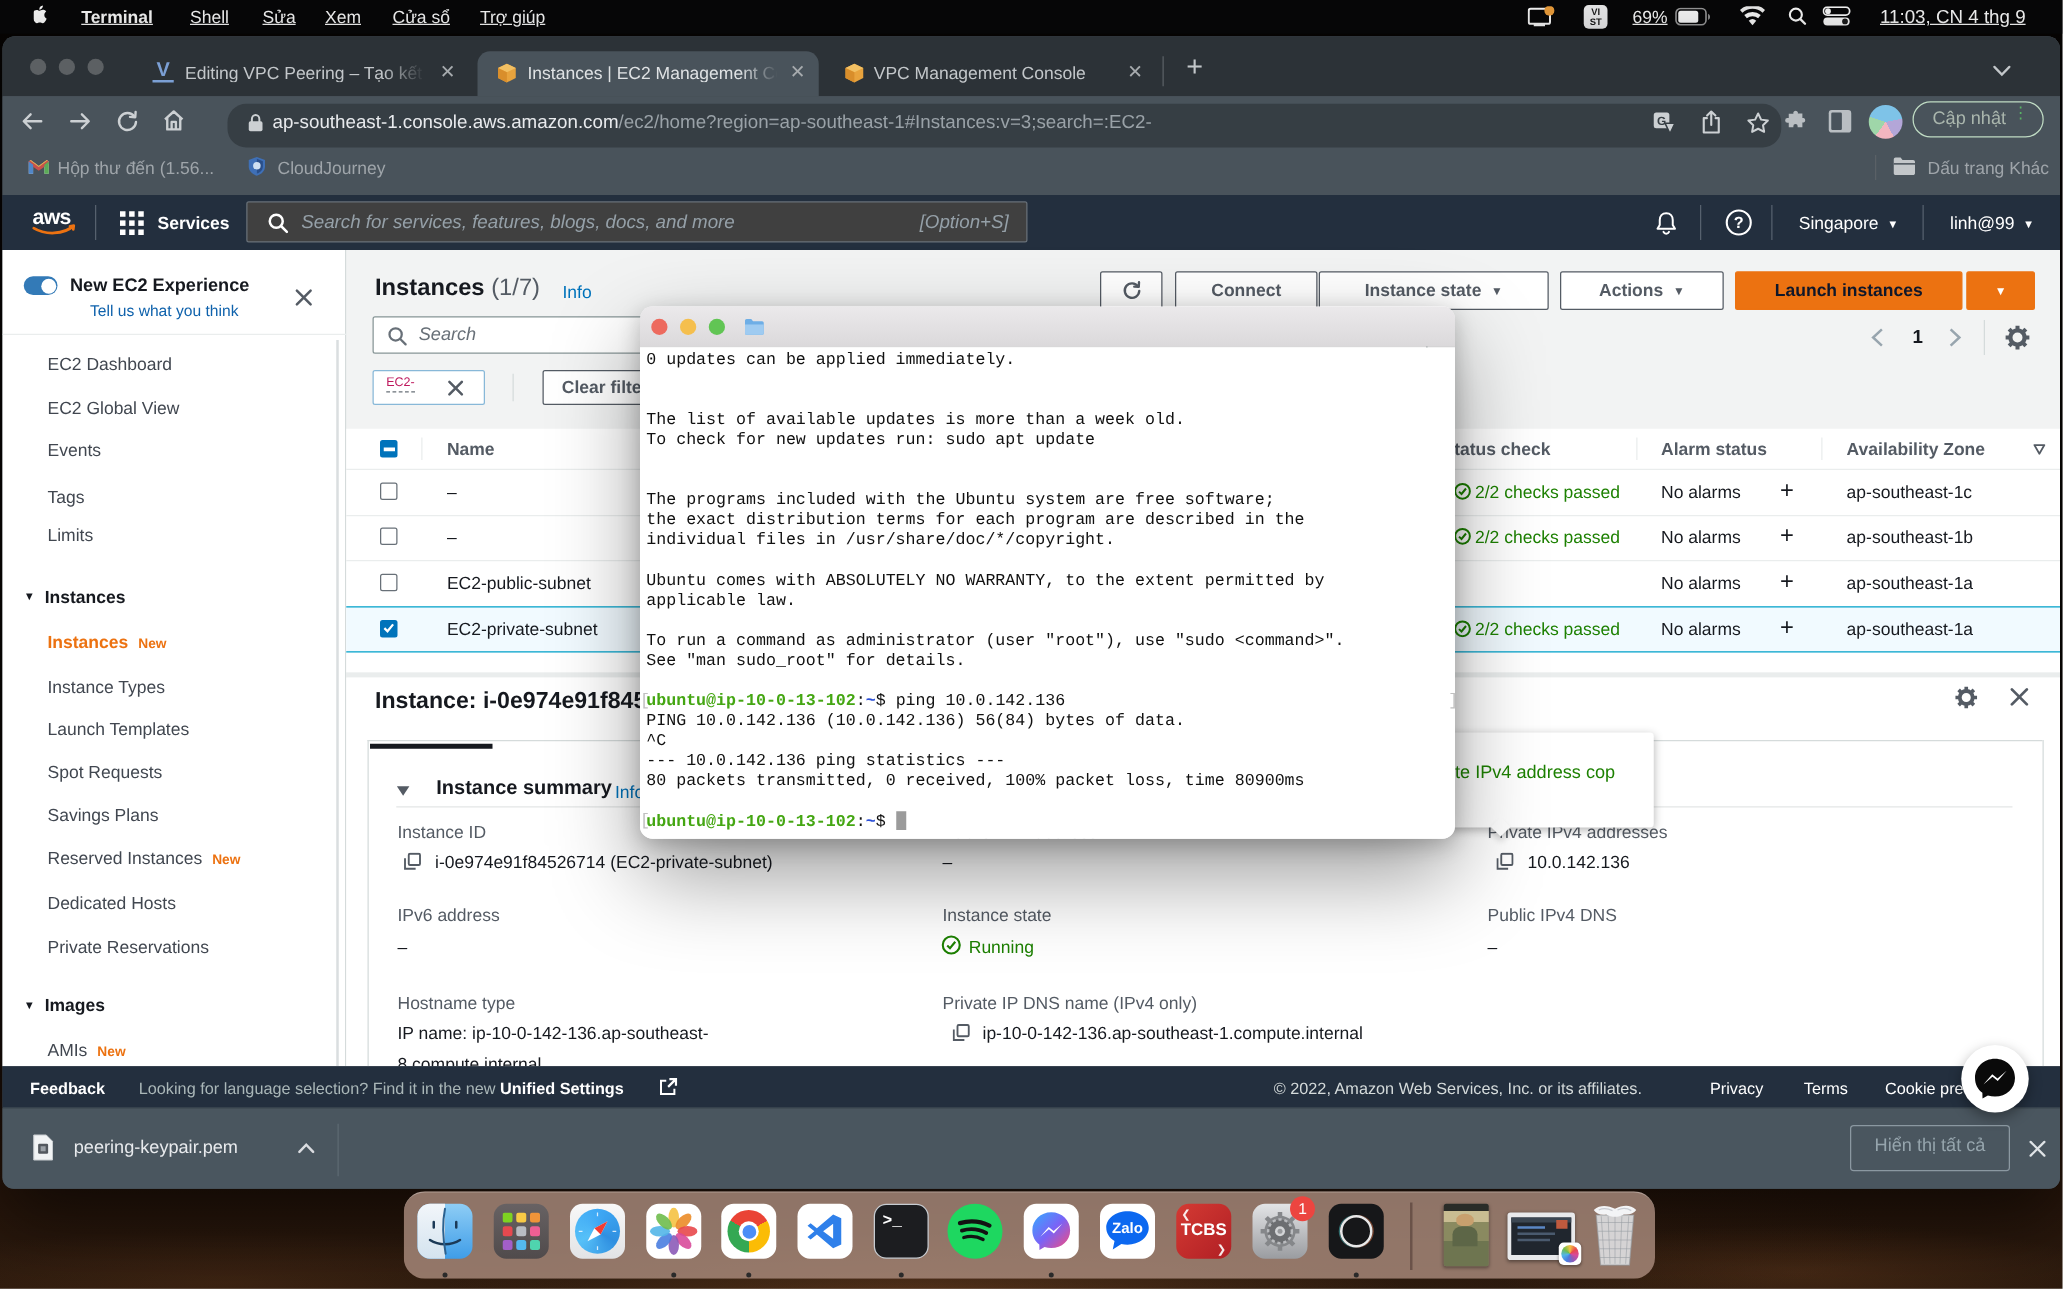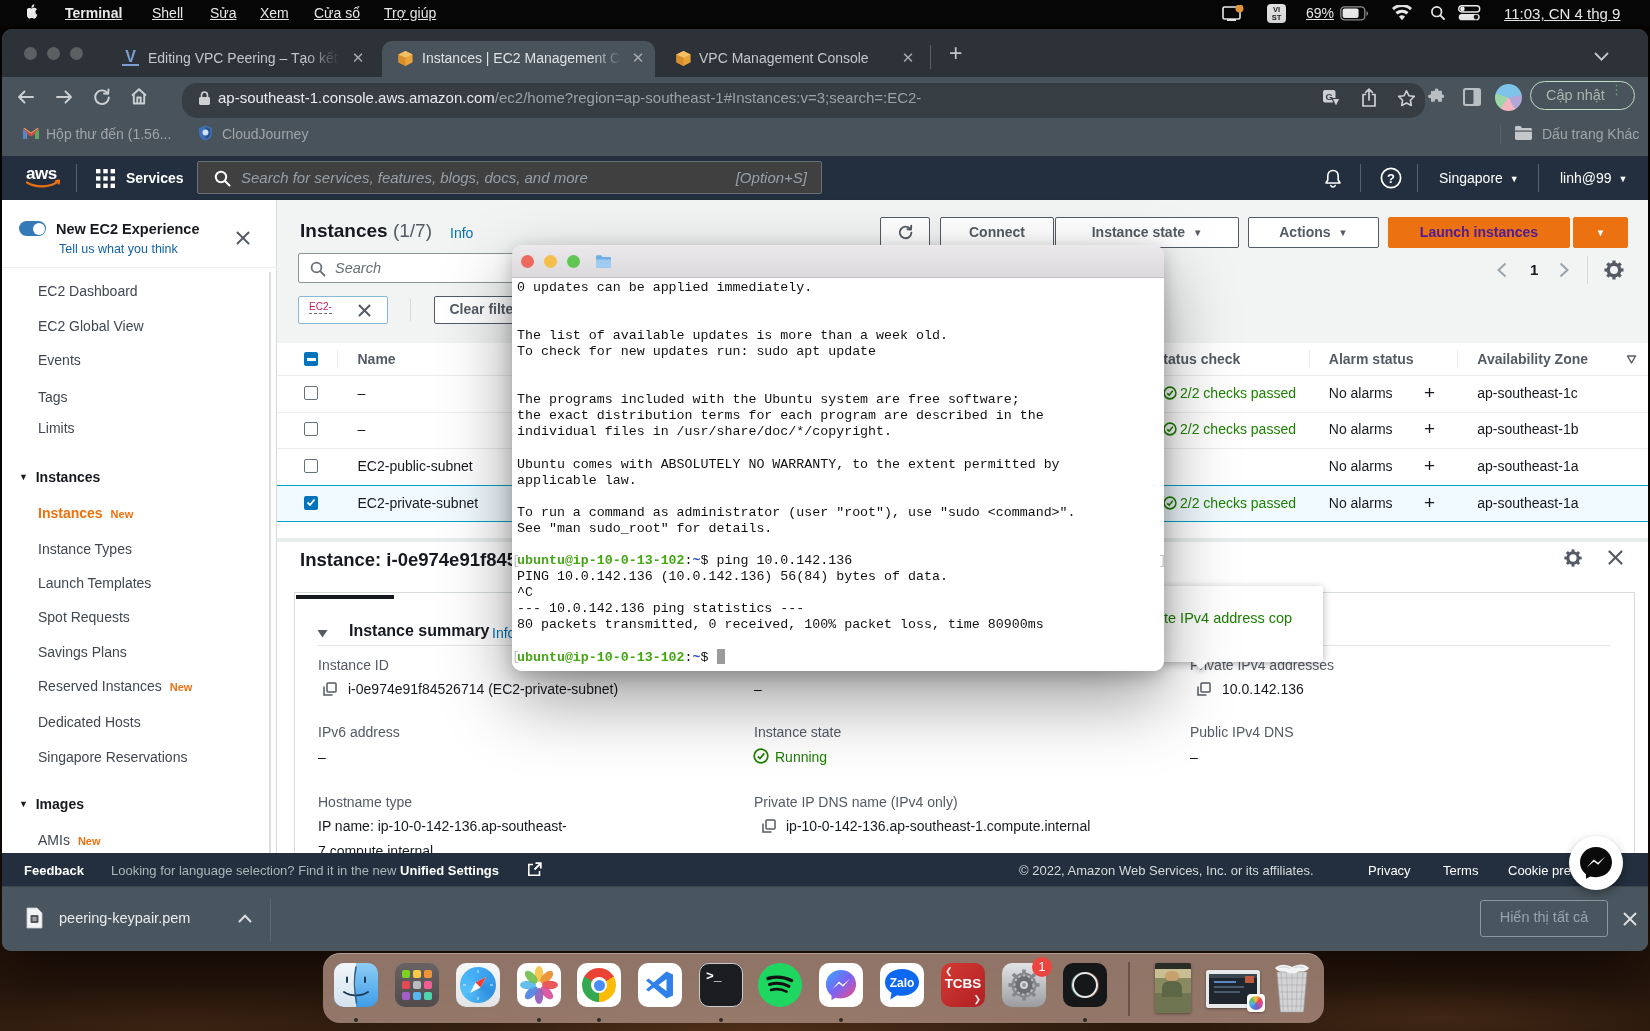--- a/index.html
+++ b/index.html
@@ -261,59 +261,59 @@
     <div class="abs" style="left:1437px;top:14px;color:#fff;font-size:14px">Singapore <span style="font-size:9px;position:relative;top:-1.5px;left:3px">▼</span></div>
     <div class="abs" style="left:1536px;top:8px;width:1px;height:28px;background:#56616e"></div>
     <div class="abs" style="left:1558px;top:14px;color:#fff;font-size:14px">linh@99 <span style="font-size:9px;position:relative;top:-1.5px;left:3px">▼</span></div>
   </div>
   <div id="awsbody">
     <div id="sidebar">
       <div class="abs" style="left:17px;top:21px;width:27px;height:15px;border-radius:8px;background:#337ab7">
           <div class="abs" style="right:1.5px;top:1.5px;width:12px;height:12px;border-radius:50%;background:#fff"></div>
         </div>
       <div class="abs" style="left:54px;top:21px;font-size:14.5px;font-weight:bold;color:#16191f">New EC2 Experience</div>
-      <div class="abs" style="left:57px;top:42px;font-size:12.5px;color:#0f62ac">Tell us what you think</div>
+      <div class="abs" style="left:70px;top:42px;font-size:12.5px;color:#0f62ac">Tell us what you think</div>
       <svg class="abs" style="left:233px;top:30px" width="16" height="16" viewBox="0 0 16 16" stroke="#545b64" stroke-width="2" stroke-linecap="round">
           <line x1="2.5" y1="2.5" x2="13.5" y2="13.5"></line>
           <line x1="13.5" y1="2.5" x2="2.5" y2="13.5"></line>
         </svg>
       <div class="abs" style="left:0;top:67px;width:275px;height:1px;background:#eaeded"></div>
       <div class="side-item" style="top:83px">EC2 Dashboard</div>
       <div class="side-item" style="top:118px">EC2 Global View</div>
       <div class="side-item" style="top:152px">Events</div>
       <div class="side-item" style="top:189px">Tags</div>
       <div class="side-item" style="top:220px">Limits</div>
       <div class="side-item" style="left:17px;top:269px;font-weight:bold;color:#16191f"><span style="font-size:9px;position:relative;top:-2px">▼</span>&nbsp;&nbsp;Instances</div>
       <div class="side-item" style="top:305px;color:#ec7211;font-weight:bold">Instances<span class="newbadge">New</span></div>
       <div class="side-item" style="top:341px">Instance Types</div>
       <div class="side-item" style="top:375px">Launch Templates</div>
       <div class="side-item" style="top:409px">Spot Requests</div>
       <div class="side-item" style="top:444px">Savings Plans</div>
       <div class="side-item" style="top:478px">Reserved Instances<span class="newbadge">New</span></div>
       <div class="side-item" style="top:514px">Dedicated Hosts</div>
-      <div class="side-item" style="top:549px">Singapore Reservations</div>
+      <div class="side-item" style="top:549px">Private Reservations</div>
       <div class="side-item" style="left:17px;top:596px;font-weight:bold;color:#16191f"><span style="font-size:9px;position:relative;top:-2px">▼</span>&nbsp;&nbsp;Images</div>
       <div class="side-item" style="top:632px">AMIs<span class="newbadge">New</span></div>
       <div class="abs" style="left:267px;top:72px;width:2px;height:581px;background:#dadee0"></div>
     </div>
     <div id="main" style="position:absolute;left:0;top:0;width:1646px;height:653px">
 
       <div class="abs" style="left:298px;top:20px;font-size:19px;font-weight:bold;color:#16191f">Instances <span style="font-weight:normal;color:#545b64">(1/7)</span></div>
       <div class="abs blue" style="left:448px;top:25px;font-size:14px">Info</div>
 
       <div class="btn" style="left:878px;top:17px;width:50px">
         <svg style="margin-top:6px" width="17" height="17" viewBox="0 0 17 17" fill="none" stroke="#545b64" stroke-width="1.9" stroke-linecap="round">
             <path d="M13.4 5.2 A 5.8 5.8 0 1 0 14.4 8.8"></path>
             <path d="M14.2 1.8 14 5.5 10.4 5.3" stroke-linejoin="round"></path>
           </svg>
       </div>
       <div class="btn" style="left:938px;top:17px;width:114px;padding-top:6px">Connect</div>
       <div class="btn" style="left:1053px;top:17px;width:184px;padding-top:6px">Instance state&nbsp;&nbsp;<span style="font-size:9.5px;position:relative;top:-1px">▼</span></div>
       <div class="btn" style="left:1246px;top:17px;width:131px;padding-top:6px">Actions&nbsp;&nbsp;<span style="font-size:9.5px;position:relative;top:-1px">▼</span></div>
-      <div class="btn" style="left:1386px;top:17px;width:182px;padding-top:6px;background:#ec7211;border-color:#ec7211;color:#4c1d95">Launch instances</div>
+      <div class="btn" style="left:1386px;top:17px;width:182px;padding-top:6px;background:#ec7211;border-color:#ec7211;color:#0f172a">Launch instances</div>
       <div class="btn" style="left:1571px;top:17px;width:55px;padding-top:6px;background:#ec7211;border-color:#ec7211;color:#fff"><span style="font-size:9.5px;position:relative;top:-1px">▼</span></div>
 
       <div class="abs" style="left:296px;top:53px;width:844px;height:30px;background:#fff;border:1px solid #879596;border-radius:2px">
         <svg class="abs" style="left:11px;top:7px" width="16" height="16" viewBox="0 0 16 16">
             <circle cx="6.5" cy="6.5" r="4.9" fill="none" stroke="#687078" stroke-width="1.8"></circle>
             <line x1="10.2" y1="10.2" x2="14.5" y2="14.5" stroke="#687078" stroke-width="1.8" stroke-linecap="round"></line>
           </svg>
         <div class="abs" style="left:36px;top:6px;color:#687078;font-size:14.5px;font-style:italic">Search</div>
       </div>
       <svg class="abs" style="left:1494px;top:62px" width="12" height="16" viewBox="0 0 12 16" fill="none" stroke="#98a5ae" stroke-width="2">
@@ -449,21 +449,21 @@
         <div class="lbl" style="left:41px;top:114.5px">Instance ID</div>
         <svg class="abs cpy" style="left:46px;top:140px" width="14" height="14" viewBox="0 0 14 14" fill="none" stroke="#545b64" stroke-width="1.5">
             <rect x="4" y="1" width="9" height="9" rx="1"></rect>
             <path d="M9.5 13 1 13 1 4.5"></path>
           </svg>
         <div class="val" style="left:71px;top:139px">i-0e974e91f84526714 (EC2-private-subnet)</div>
         <div class="lbl" style="left:41px;top:182px">IPv6 address</div>
         <div class="val" style="left:41px;top:207px">–</div>
         <div class="lbl" style="left:41px;top:251.5px">Hostname type</div>
         <div class="val" style="left:41px;top:276px">IP name: ip-10-0-142-136.ap-southeast-</div>
-        <div class="val" style="left:41px;top:301px">7.compute.internal</div>
+        <div class="val" style="left:41px;top:301px">8.compute.internal</div>
 
         <div class="lbl" style="left:477px;top:114.5px">Public IPv4 address</div>
         <div class="val" style="left:477px;top:139px">–</div>
         <div class="lbl" style="left:477px;top:182px">Instance state</div>
         <svg class="abs" style="left:476px;top:206px" width="16" height="16" viewBox="0 0 16 16">
             <circle cx="8" cy="8" r="6.8" fill="none" stroke="#1d8102" stroke-width="1.7"></circle>
             <path d="M4.8 8.4 7 10.6 11.2 5.4" fill="none" stroke="#1d8102" stroke-width="1.7"></path>
           </svg>
         <div class="val green" style="left:498px;top:207px">Running</div>
         <div class="lbl" style="left:477px;top:251.5px">Private IP DNS name (IPv4 only)</div>

